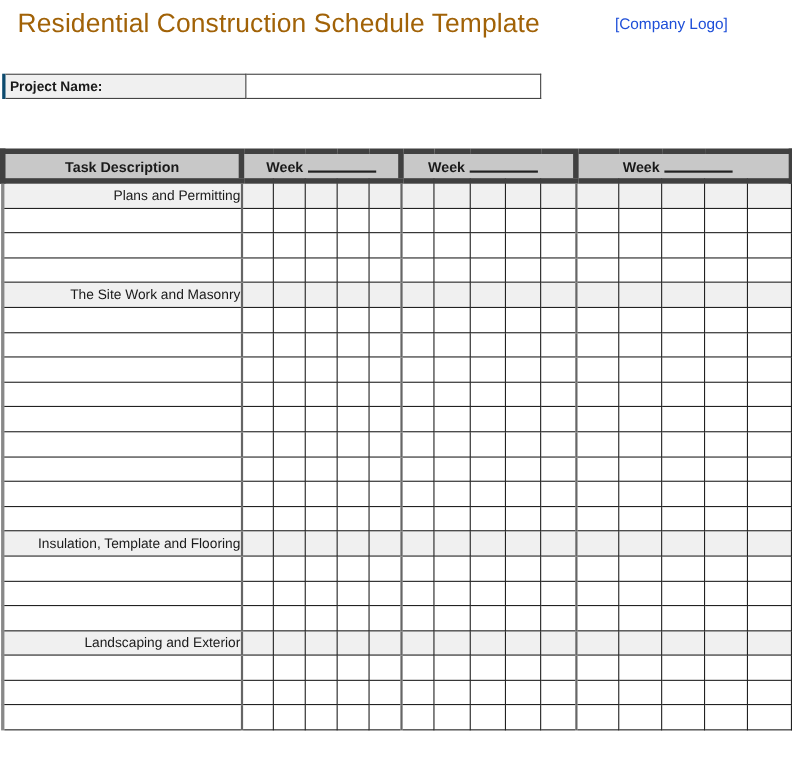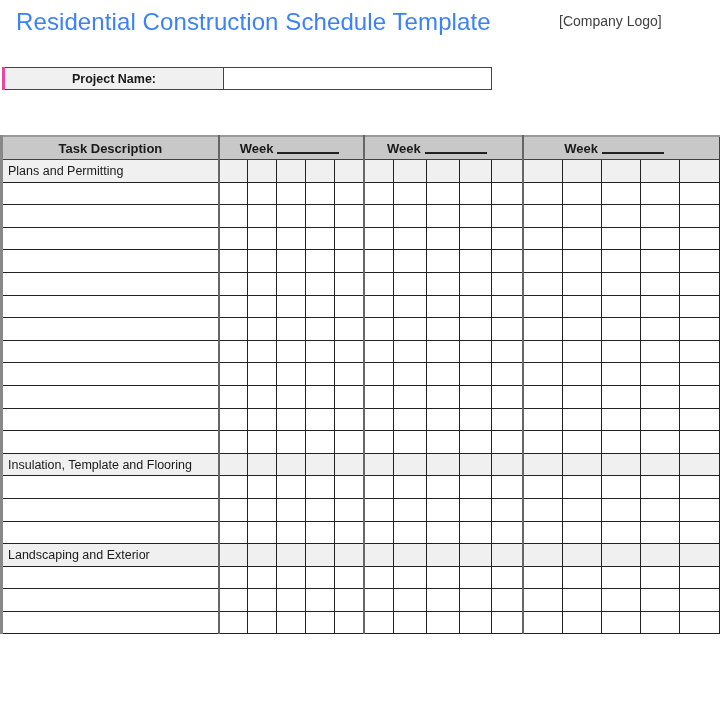--- a/index.html
+++ b/index.html
@@ -1,30 +1,30 @@
 <!DOCTYPE html>
 <html><head>
 <meta charset="utf-8">
 <style>
   html, body { margin:0; padding:0; background:#ffffff; }
   body { width:720px; height:703px; position:relative; overflow:hidden; font-family:"Liberation Sans", sans-serif; color:#1a1a1a; }
-  .title { position:absolute; left:16px; top:8px; font-size:24px; color:#3b82f6; letter-spacing:0.1px; }
-  .logo { position:absolute; left:559px; top:13px; font-size:14px; color:#404040; }
-  .info { position:absolute; left:2px; top:67px; width:490px; border-collapse:collapse; border-left:3px solid #ec4899;text-align:center; }
+  .title { position:absolute; left:16px; top:8px; font-size:24px; color:#a16207; letter-spacing:0.1px; }
+  .logo { position:absolute; left:559px; top:13px; font-size:14px; color:#1d4ed8; }
+  .info { position:absolute; left:2px; top:67px; width:490px; border-collapse:collapse; border-left:3px solid #0c4a6e; }
   .info td { border:1px solid #444; height:21px; padding:0 4px; font-size:12.5px; font-weight:bold; }
   .info td.lbl { width:210px; background:#f0f0f0; }
   .info td.val { background:#fff; }
   .sched { position:absolute; left:0; top:135px; width:720px; height:568px; }
   table.grid { border-collapse:collapse; table-layout:fixed; width:720px; border-left:3px solid #888; border-top:2px solid #999; }
-  table.grid th { background:#c8c8c8; height:22px; font-size:13px; font-weight:bold; border:1px solid #404040; padding:0; text-align:left; white-space:nowrap; }
+  table.grid th { background:#c8c8c8; height:22px; font-size:13px; font-weight:bold; border:5px solid #404040; padding:0; text-align:left; white-space:nowrap; }
   table.grid th.task { text-align:center; }
   table.grid th .wk-line { display:inline-block; width:62px; border-bottom:2px solid #222; margin-left:4px; vertical-align:-1px; height:12px; }
   table.grid td { border:1px solid #222; height:21.6px; padding:0; font-size:12.5px; }
   table.grid tr.cat td { background:#f0f0f0; }
-  table.grid td.taskcell { padding-left:5px; white-space:nowrap; }
+  table.grid td.taskcell { padding-left:5px; white-space:nowrap;text-align:right; }
   table.grid td.grp-end { border-right:2px solid #666; }
   table.grid th.grp { border-right:2px solid #666; }
 </style>
 </head>
 <body>
 
 <div class="title">Residential Construction Schedule Template</div>
 <div class="logo">[Company Logo]</div>
 
 <table class="info">
@@ -130,20 +130,38 @@
           <td></td>
           <td></td>
           <td></td>
           <td class="grp-end"></td>
           <td></td>
           <td></td>
           <td></td>
           <td></td>
           <td></td>
         </tr>
+        <tr class="cat">
+          <td class="taskcell grp-end">The Site Work and Masonry</td>
+          <td></td>
+          <td></td>
+          <td></td>
+          <td></td>
+          <td class="grp-end"></td>
+          <td></td>
+          <td></td>
+          <td></td>
+          <td></td>
+          <td class="grp-end"></td>
+          <td></td>
+          <td></td>
+          <td></td>
+          <td></td>
+          <td></td>
+        </tr>
         <tr class="">
           <td class="taskcell grp-end"></td>
           <td></td>
           <td></td>
           <td></td>
           <td></td>
           <td class="grp-end"></td>
           <td></td>
           <td></td>
           <td></td>

